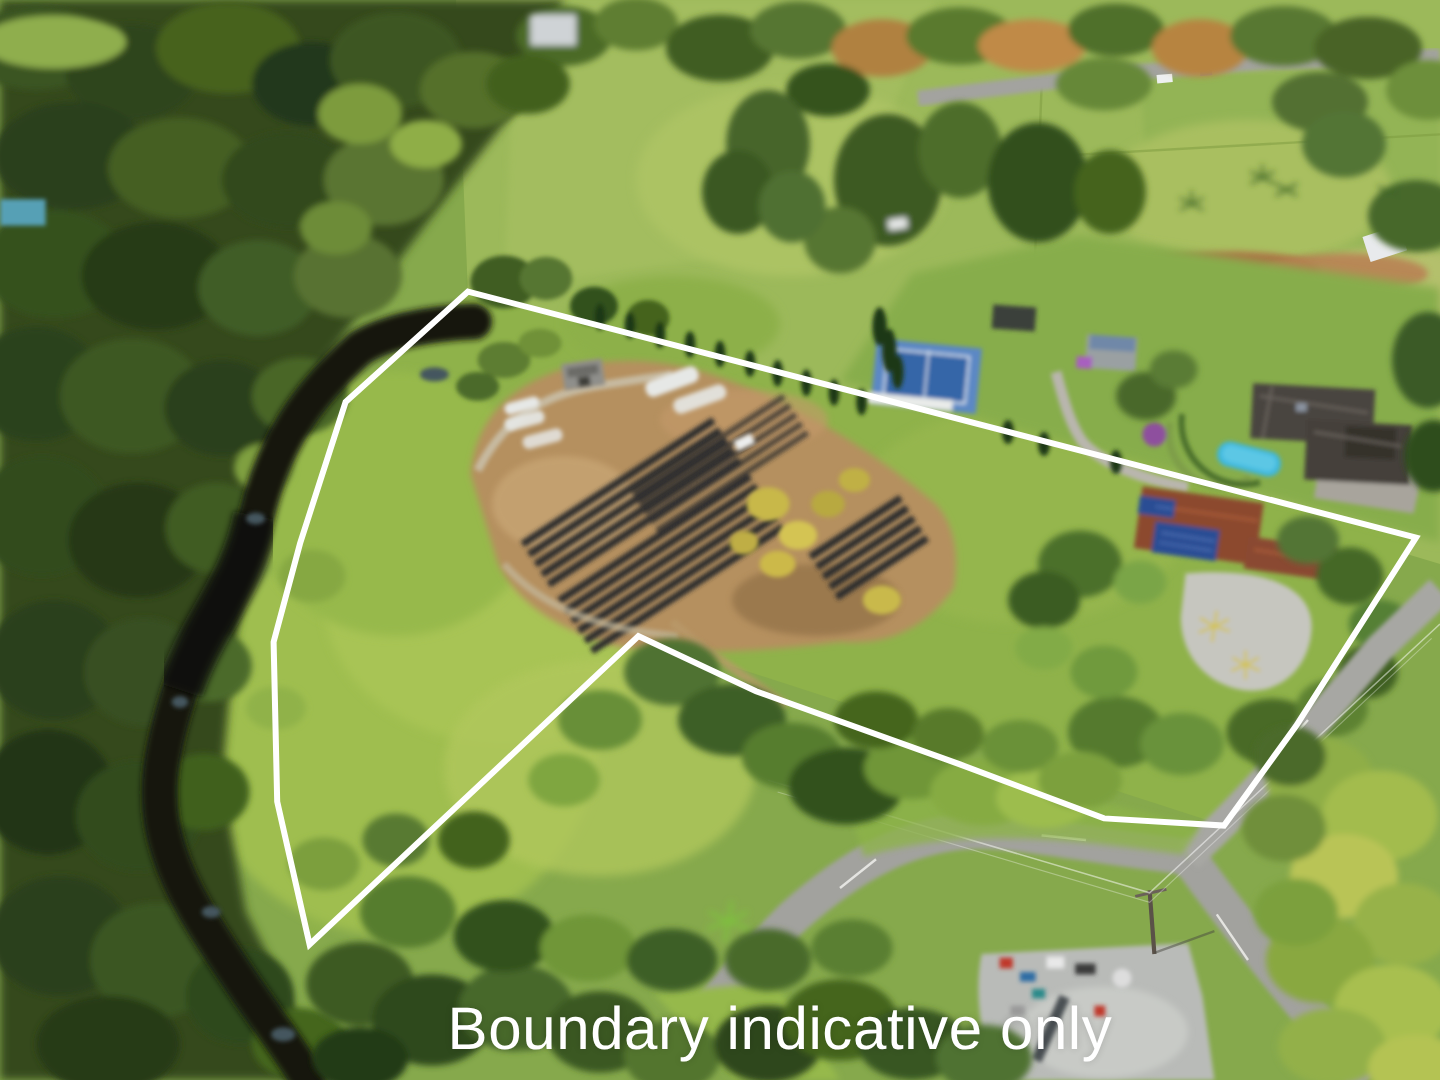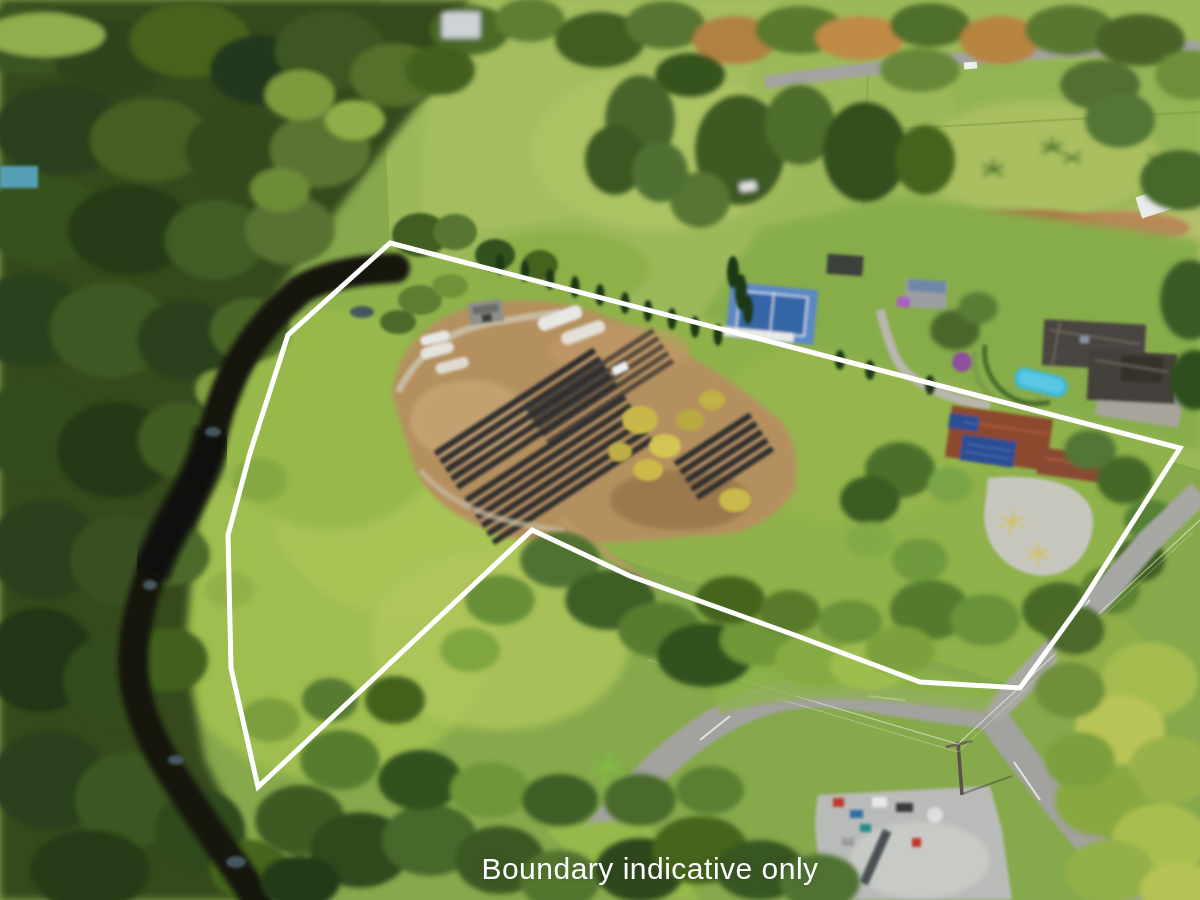--- a/index.html
+++ b/index.html
@@ -1,20 +1,20 @@
 <!DOCTYPE html>
 <html><head>
 <meta charset="utf-8">
 <style>
   html,body{margin:0;padding:0;background:#222;}
   #stage{position:relative;width:1200px;height:900px;overflow:hidden;
          font-family:"Liberation Sans", sans-serif;}
   #scene{position:absolute;inset:0;display:block;}
   #caption{position:absolute;left:650px;bottom:14px;transform:translateX(-50%);
-           color:#ffffff;font-size:30px;font-weight:400;letter-spacing:.5px;
+           color:#ffffff;font-size:50px;font-weight:400;letter-spacing:.5px;
            white-space:nowrap;text-shadow:0 0 6px rgba(0,0,0,.15);}
 </style>
 </head>
 <body>
 
 <div id="stage">
 <svg id="scene" viewBox="0 0 1200 900">
   <defs>
     <filter id="b1" x="-20%" y="-20%" width="140%" height="140%">
           <feGaussianBlur stdDeviation="1.6"></feGaussianBlur>

